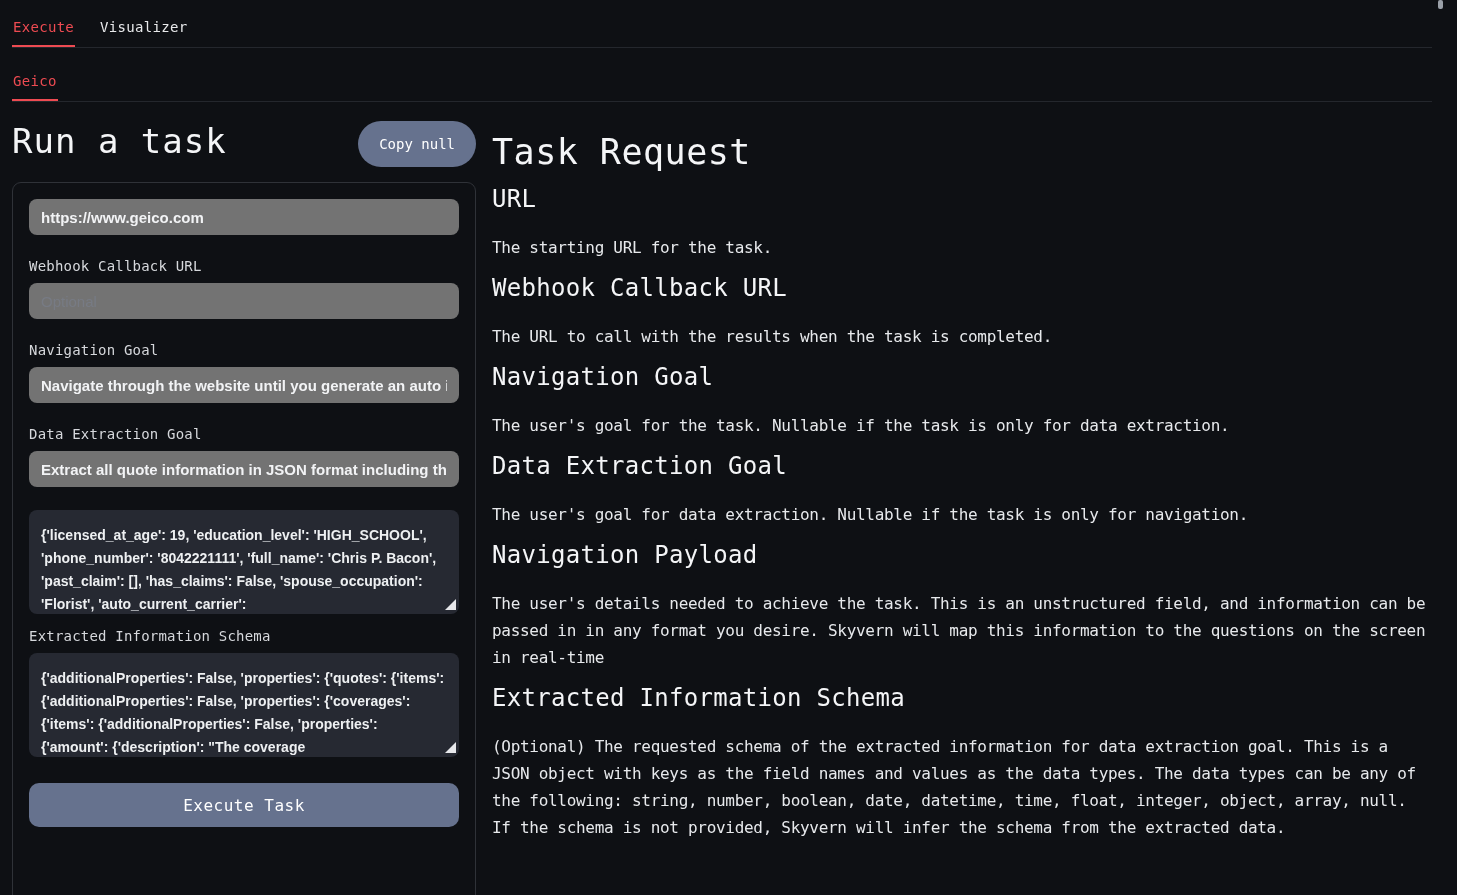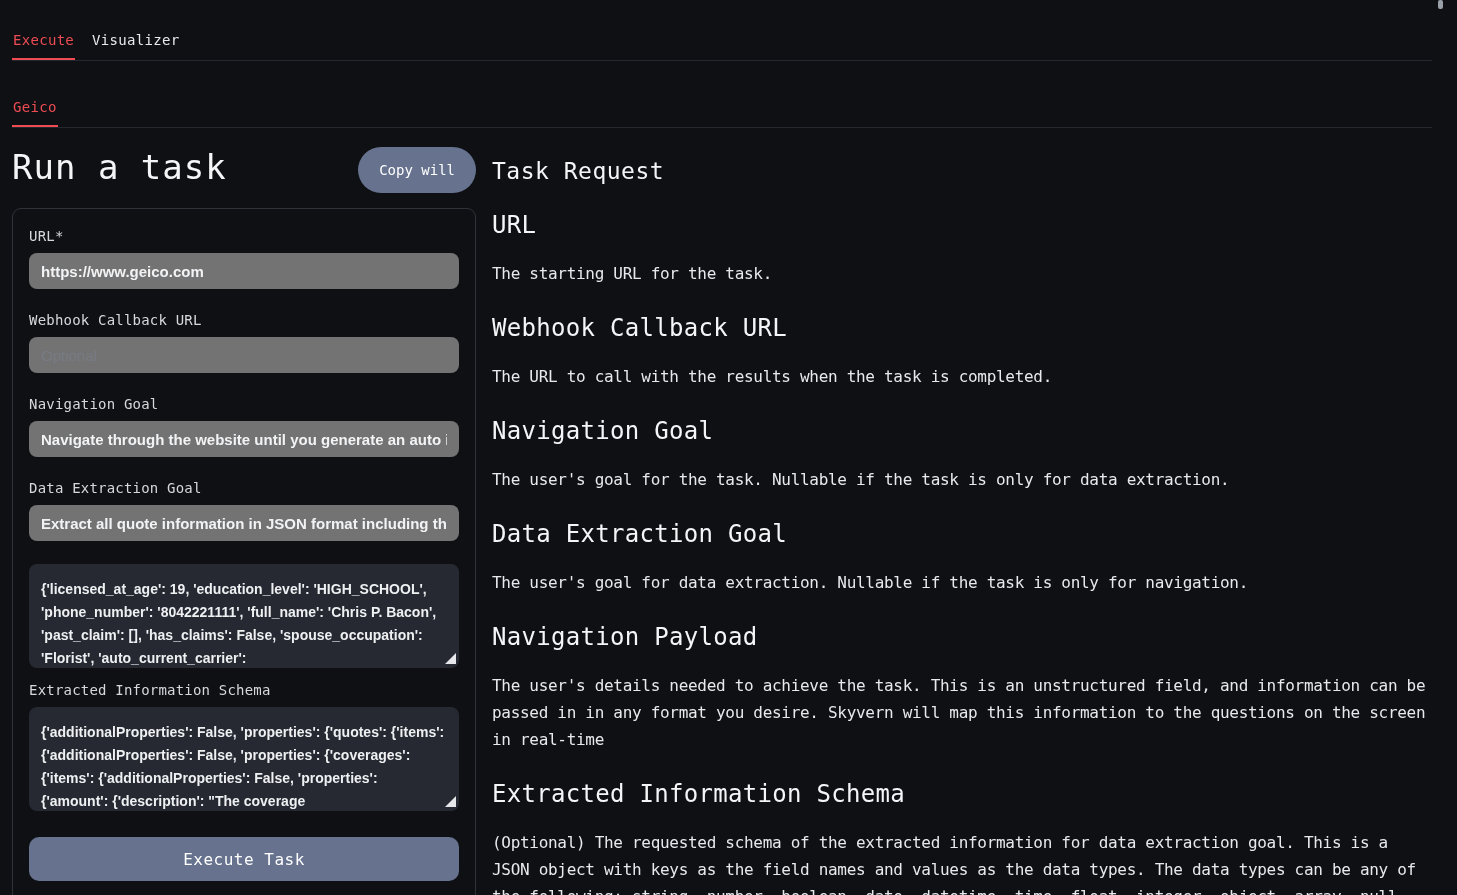--- a/index.html
+++ b/index.html
@@ -5,23 +5,23 @@
   * { margin:0; padding:0; box-sizing:border-box; }
   html,body { width:1457px; height:895px; overflow:hidden; }
   body {
     background:#0e1014;
     color:#f2f3f5;
     font-family:"DejaVu Sans Mono", monospace;
     position:relative;
   }
   
   .tabbar {
-    margin:17px 25px 0 12px;
+    margin:4px 25px 0 12px;
     border-bottom:1px solid #24272d;
-    display:flex; gap:16px;
+    display:flex; gap:24px;
   }
   .tabbar .tab {
     font-size:14px;
     color:#e8e9eb;
     padding:15px 1px 10px 1px;
     border-bottom:2px solid transparent;
     cursor:pointer;
     letter-spacing:0.3px;
   }
   .tabbar .tab.active { color:#ee4b52; border-bottom-color:#ee4b52; }
@@ -94,23 +94,23 @@
     width:100%; height:44px;
     margin-top:12px;
     background:#66728e; color:#fff;
     border:none; border-radius:10px;
     font-family:"DejaVu Sans Mono", monospace;
     font-size:16px; letter-spacing:0.5px;
     cursor:pointer;
   }
   
   .right h2 {
-    font-size:23px; font-weight:500; color:#f4f5f7; letter-spacing:0.5px;
-  }
-  .doc-section { margin-top:27px; }
+    font-size:35px; font-weight:500; color:#f4f5f7; letter-spacing:0.5px;
+  }
+  .doc-section { margin-top:13px; }
   .doc-section h3 {
     font-size:24px; font-weight:500; color:#f4f5f7; letter-spacing:0.3px;
   }
   .doc-section p {
     margin-top:21px;
     font-size:16px; line-height:27px;
     color:#e7e9ec;
     letter-spacing:-0.3px;
   }
   
@@ -130,27 +130,26 @@
 
 <div class="tabbar sub">
   <div class="tab active">Geico</div>
 </div>
 
 <div class="main">
 
   <div class="left">
     <div class="left-head">
       <h1>Run a task</h1>
-      <button class="pill">Copy will</button>
+      <button class="pill">Copy null</button>
     </div>
 
     <div class="card">
 
       <div class="field">
-        <label>URL*</label>
         <input type="text" value="https://www.geico.com" style="">
       </div>
 
       <div class="field">
         <label>Webhook Callback URL</label>
         <input type="text" placeholder="Optional" style="">
       </div>
 
       <div class="field">
         <label>Navigation Goal</label>

